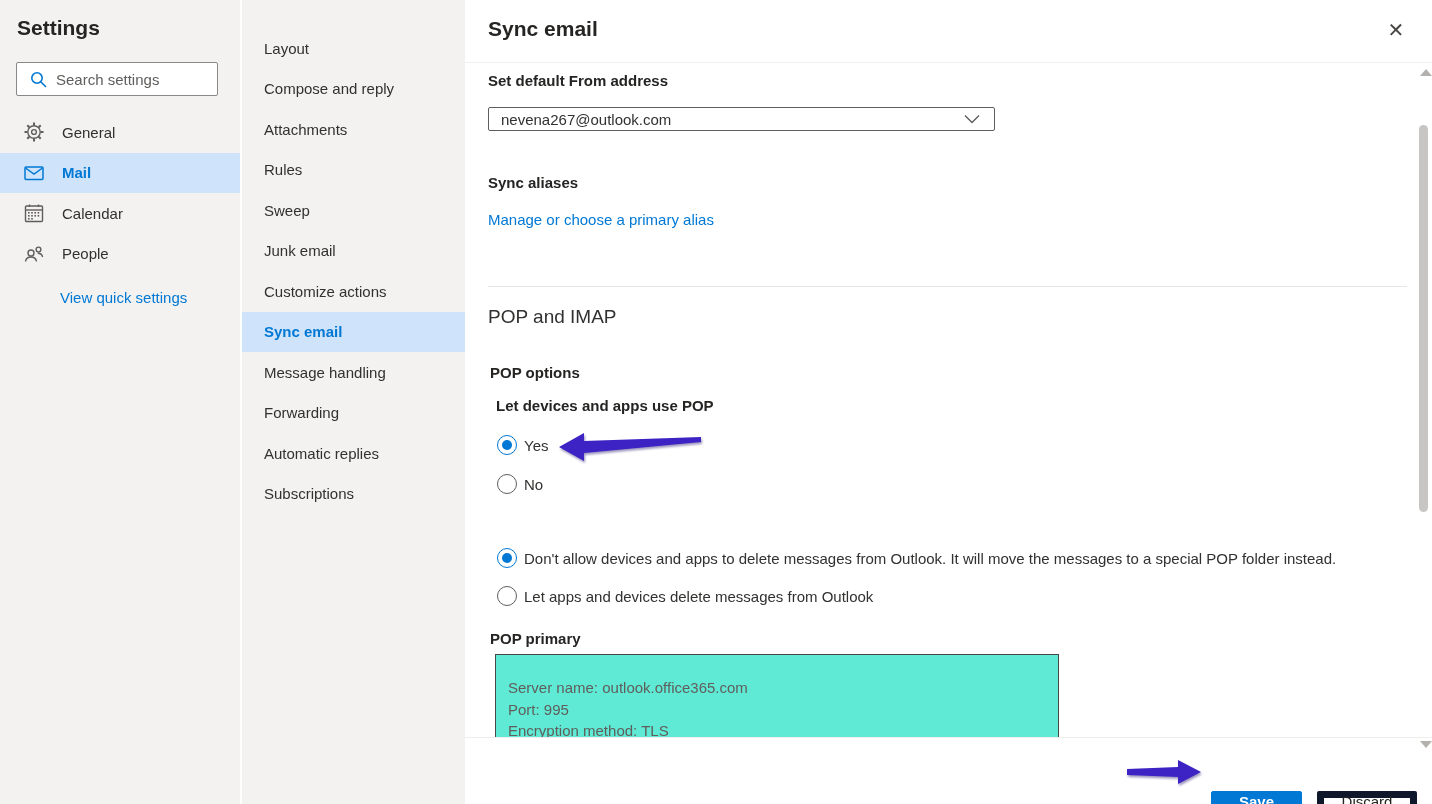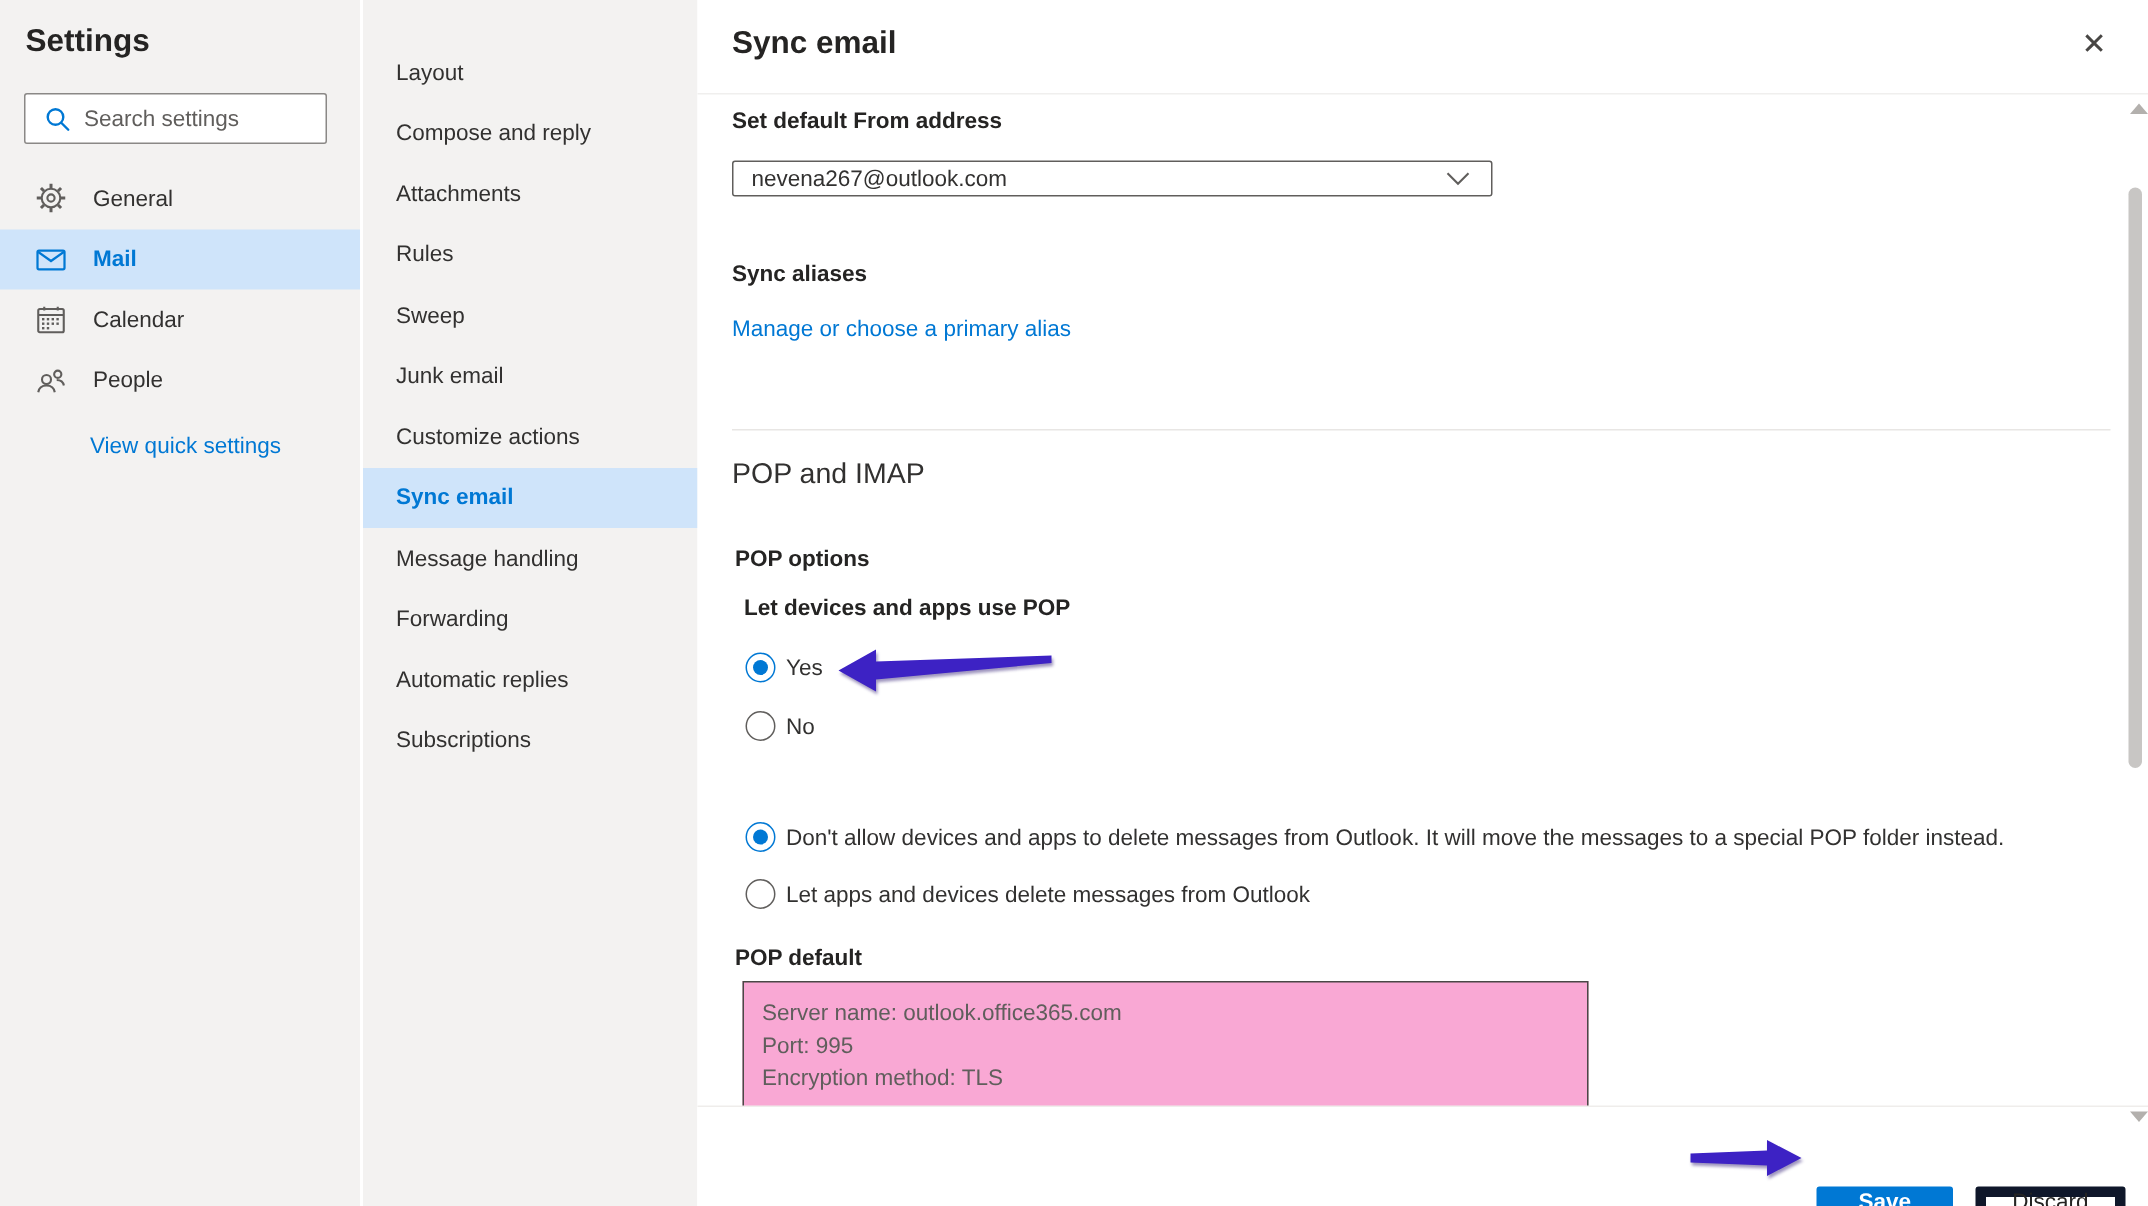--- a/index.html
+++ b/index.html
@@ -49,21 +49,21 @@
   .section-heading { position:absolute; left:23px; top:306px; font-size:19px; font-weight:400; color:#323130; }
   .para { position:absolute; font-size:15px; font-weight:600; color:#323130; white-space:nowrap; }
 
   .radio-row { position:absolute; left:32px; display:flex; align-items:center; height:24px; cursor:pointer; }
   .radio { width:20px; height:20px; border-radius:50%; border:1px solid #605e5c; background:#fff; flex:0 0 auto; position:relative; }
   .radio.checked { border:1px solid #0078d4; }
   .radio.checked::after { content:""; position:absolute; left:4px; top:4px; width:10px; height:10px; border-radius:50%; background:#0078d4; }
   .radio-label { margin-left:7px; font-size:15px; color:#323130; white-space:nowrap; }
 
   .pop-box { position:absolute; left:30px; top:654px; width:564px; height:85px; border:1px solid #4a4846;
-             background:#f9a8d4; padding:10px 12px; font-size:15px; line-height:21.5px; color:#605e5c; }
+             background:#5eead4; padding:22px 12px; font-size:15px; line-height:21.5px; color:#605e5c; }
   .bot-divider { position:absolute; left:0; right:0; top:737px; height:1px; background:#efedeb; }
 
   .footer { position:absolute; left:0; right:0; top:738px; bottom:0; background:#fff; }
   .btn { position:absolute; top:17px; height:20px; border-radius:2px; font-family:"Liberation Sans",sans-serif;
          font-size:15px; display:flex; align-items:center; justify-content:center; cursor:pointer;margin-top:36px; }
   .btn-save { left:746px; width:91px; background:#0078d4; color:#fff; font-weight:600; border:1px solid #0078d4; }
   .btn-discard { left:852px; width:100px; background:#fff; color:#252423; border:7px solid #0f172a; }
 
   
   .arrow { position:absolute; filter:drop-shadow(1px 2px 1px rgba(40,20,110,0.45)); }
@@ -217,21 +217,21 @@
     <div class="radio-row" style="top:546px;">
       <span class="radio checked"></span>
       <span class="radio-label">Don't allow devices and apps to delete messages from Outlook. It will move the messages to a special POP folder instead.</span>
     </div>
 
     <div class="radio-row" style="top:584px;">
       <span class="radio"></span>
       <span class="radio-label">Let apps and devices delete messages from Outlook</span>
     </div>
 
-    <div class="lbl-strong" style="left:25px; top:630px;">POP default</div>
+    <div class="lbl-strong" style="left:25px; top:630px;">POP primary</div>
     <div class="pop-box">
       <div>Server name: outlook.office365.com</div>
       <div>Port: 995</div>
       <div>Encryption method: TLS</div>
     </div>
 
     <div class="bot-divider"></div>
 
     <div class="footer">
 

